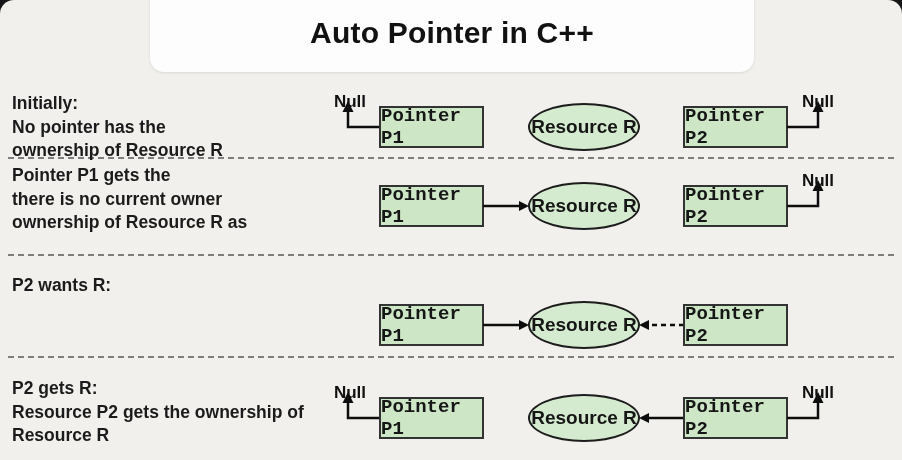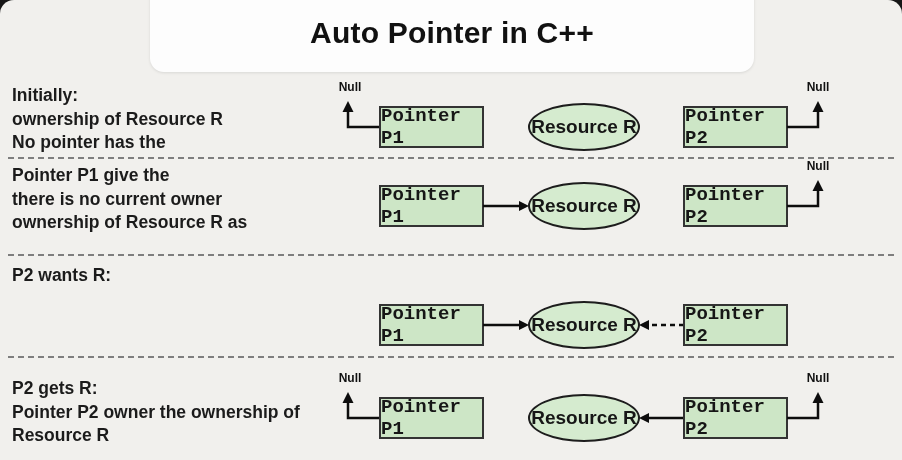--- a/index.html
+++ b/index.html
@@ -41,98 +41,98 @@
     font-size:19px;font-weight:bold;color:#161616;font-family:Liberation Mono, monospace;
   }
   .ell{
     position:absolute;left:528px;width:112px;height:48px;box-sizing:border-box;
     background:#d5ebcf;border:2px solid #1d1d1d;border-radius:50%;
     display:flex;align-items:center;justify-content:center;
     font-size:19px;font-weight:bold;color:#161616;
   }
   .null-label{
     position:absolute;width:44px;text-align:center;
-    font-size:12px;font-weight:bold;color:#111;
+    font-size:17px;font-weight:bold;color:#111;margin-top:12px;
   }
   svg.arrow{position:absolute;overflow:visible;}
   svg.arrow path, svg.arrow line{stroke:#0d0d0d;stroke-width:2.5;fill:none;}
   svg.arrow polygon{fill:#0d0d0d;stroke:none;}
   svg.arrow .dash{stroke-dasharray:5 4;}
 </style>
 </head>
 <body>
 
 <div class="panel">
 
   <div class="title-card">
     <h1>Auto Pointer in C++</h1>
   </div>
 
   <div class="sep" style="top:157px"></div>
   <div class="sep" style="top:254px"></div>
   <div class="sep" style="top:356px"></div>
 
-  <div class="rowtext" style="top:84px">
+  <div class="rowtext" style="top:92px">
     <div>Initially:</div>
+    <div>No pointer has the</div>
     <div>ownership of Resource R</div>
-    <div>No pointer has the</div>
   </div>
 
   <div class="null-label" style="left:328px;top:80px">Null</div>
   <svg class="arrow" style="left:339px;top:101px" width="40" height="28">
     <path d="M40 26 H9 V11"></path>
       <polygon points="9,0 3.5,11 14.5,11"></polygon>
   </svg>
   <div class="pbox" style="left:379px;top:106px">Pointer P1</div>
   <div class="ell" style="top:103px">Resource R</div>
   <div class="pbox" style="left:683px;top:106px">Pointer P2</div>
   <svg class="arrow" style="left:787px;top:101px" width="40" height="28">
     <path d="M0 26 H31 V11"></path>
       <polygon points="31,0 25.5,11 36.5,11"></polygon>
   </svg>
   <div class="null-label" style="left:796px;top:80px">Null</div>
 
   <div class="rowtext" style="top:164px">
-    <div>Pointer P1 give the</div>
+    <div>Pointer P1 gets the</div>
     <div>there is no current owner</div>
     <div>ownership of Resource R as</div>
   </div>
 
   <div class="pbox" style="left:379px;top:185px">Pointer P1</div>
   <svg class="arrow" style="left:483px;top:199px" width="46" height="14">
     <line x1="0" y1="7" x2="37" y2="7"></line>
       <polygon points="46,7 36,2 36,12"></polygon>
   </svg>
   <div class="ell" style="top:182px">Resource R</div>
   <div class="pbox" style="left:683px;top:185px">Pointer P2</div>
   <svg class="arrow" style="left:787px;top:180px" width="40" height="28">
     <path d="M0 26 H31 V11"></path>
       <polygon points="31,0 25.5,11 36.5,11"></polygon>
   </svg>
   <div class="null-label" style="left:796px;top:159px">Null</div>
 
-  <div class="rowtext" style="top:264px">
+  <div class="rowtext" style="top:274px">
     <div>P2 wants R:</div>
   </div>
 
   <div class="pbox" style="left:379px;top:304px">Pointer P1</div>
   <svg class="arrow" style="left:483px;top:318px" width="46" height="14">
     <line x1="0" y1="7" x2="37" y2="7"></line>
       <polygon points="46,7 36,2 36,12"></polygon>
   </svg>
   <div class="ell" style="top:301px">Resource R</div>
   <svg class="arrow" style="left:639px;top:318px" width="45" height="14">
     <line class="dash" x1="45" y1="7" x2="10" y2="7"></line>
       <polygon points="0,7 10,2 10,12"></polygon>
   </svg>
   <div class="pbox" style="left:683px;top:304px">Pointer P2</div>
 
   <div class="rowtext" style="top:377px">
     <div>P2 gets R:</div>
-    <div>Pointer P2 owner the ownership of</div>
+    <div>Resource P2 gets the ownership of</div>
     <div>Resource R</div>
   </div>
 
   <div class="null-label" style="left:328px;top:371px">Null</div>
   <svg class="arrow" style="left:339px;top:392px" width="40" height="28">
     <path d="M40 26 H9 V11"></path>
       <polygon points="9,0 3.5,11 14.5,11"></polygon>
   </svg>
   <div class="pbox" style="left:379px;top:397px">Pointer P1</div>
   <div class="ell" style="top:394px">Resource R</div>

